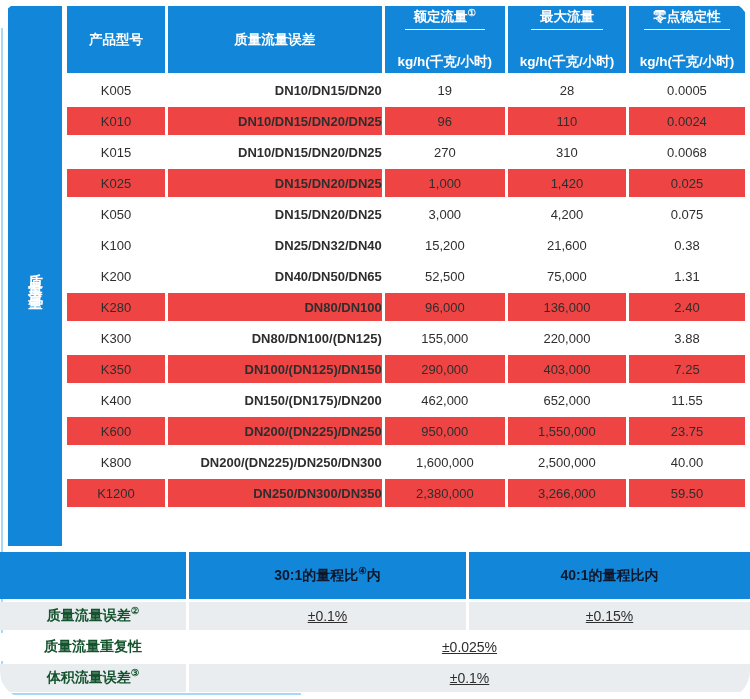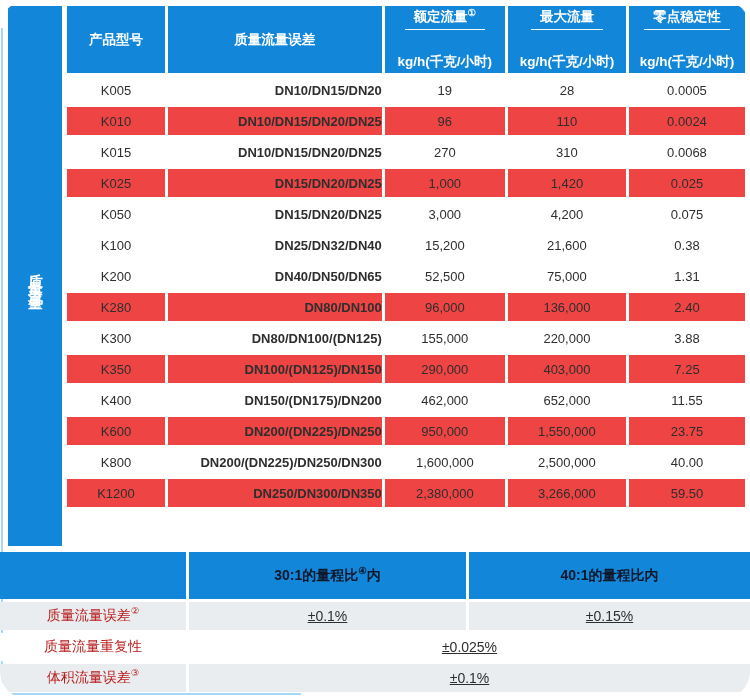--- a/index.html
+++ b/index.html
@@ -48,21 +48,21 @@
 
   
   .bottom-table { position: absolute; left: -3px; top: 549px; width: 756px; }
   .bottom-table col.b-label { width: 186px; }
   .bottom-table col.b-c1    { width: 277px; }
   .bottom-table col.b-c2    { width: 281px; }
   .bottom-table td { height: 28px; text-align: center; vertical-align: middle; font-size: 14px; }
   .bottom-table tr.band td {
     background: #1287d9; color: #0f172a; height: 47px; font-weight: bold; font-size: 14px;
   }
-  .bottom-table td.lbl { color: #b91c1c; font-weight: normal; }
+  .bottom-table td.lbl { color: #14532d; font-weight: bold; }
   .bottom-table td.val { color: #2e2e2e; text-decoration: underline; }
   .bottom-table tr.gray td { background: #e9edf0; }
   .bottom-table tr.white td { background: #ffffff; }
   .bottom-table tr.band td.empty { background: #1287d9; }
 </style>
 </head>
 <body>
 
 <div class="page">
 

